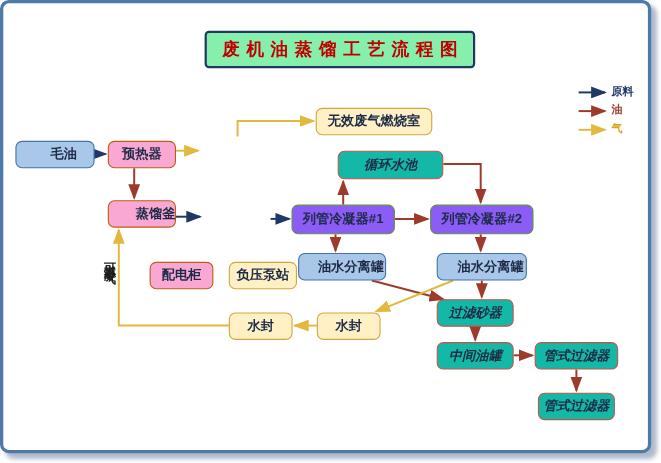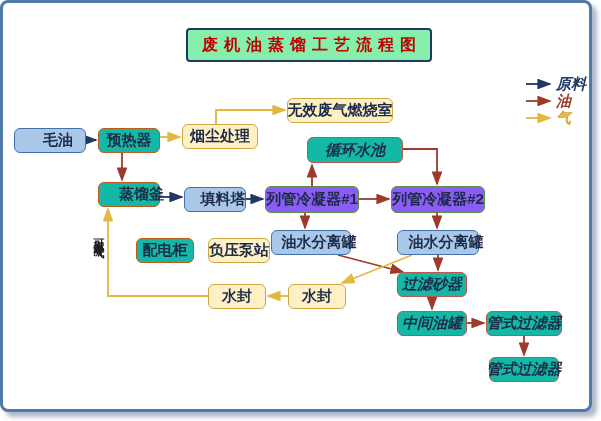--- a/index.html
+++ b/index.html
@@ -8,31 +8,31 @@
   .frame{position:absolute;left:0;top:0;width:592px;height:412px;border:3px solid #4E79A9;
          border-radius:8px;background:#ffffff;box-sizing:border-box;
          box-shadow:5px 5px 4px rgba(110,130,160,.55);z-index:0;}
   .lines{position:absolute;left:0;top:0;z-index:1;}
   .ln{fill:none;stroke-width:1.8;}
   .ln-navy{stroke:#1F3864;}
   .ln-red{stroke:#9E3A2B;}
   .ln-gold{stroke:#E3B83E;}
   .node{position:absolute;z-index:2;border-radius:6px;border:1px solid #888;
         display:flex;align-items:center;justify-content:center;white-space:nowrap;
-        box-sizing:border-box;font-weight:bold;font-size:15px;color:#1d2b47;}
+        box-sizing:border-box;font-weight:bold;font-size:12px;color:#1d2b47;}
   .c-blue  {background:#A9C7E8;border-color:#4472A8;padding-left:16px;}
-  .c-orange{background:#14b8a6;border-color:#BE5B17;}
+  .c-orange{background:#f9a8d4;border-color:#BE5B17;}
   .c-cream {background:#FFF1C5;border-color:#CFA73F;}
   .c-green {background:#8b5cf6;border-color:#5E9140;}
   .c-peach {background:#14b8a6;border-color:#C0564A;font-style:italic;}
   .title-box{position:absolute;z-index:2;left:186px;top:28px;width:246px;height:34px;
         border:2px solid #1F3864;border-radius:4px;background:#86efac;box-sizing:border-box;
         display:flex;align-items:center;justify-content:center;
         color:#C00000;font-weight:bold;font-size:16px;letter-spacing:6px;text-indent:6px;}
-  .legend-label{position:absolute;z-index:2;font-weight:bold;font-size:15px;line-height:14px;font-style:italic;}
+  .legend-label{position:absolute;z-index:2;font-weight:bold;font-size:10px;line-height:14px;}
   .vtext{position:absolute;z-index:2;left:91px;top:230px;height:72px;
         writing-mode:vertical-rl;text-orientation:upright;
         font-weight:bold;font-size:11px;letter-spacing:2px;color:#1d1d1d;}
 </style>
 </head>
 <body>
 
 <div class="wrap">
   <div class="frame"></div>
 
@@ -75,25 +75,23 @@
   </svg>
 
   <div class="title-box">废机油蒸馏工艺流程图</div>
 
   <div class="legend-label" style="left:556px;top:77px;color:#1F3864;">原料</div>
   <div class="legend-label" style="left:556px;top:94px;color:#9E3A2B;">油</div>
   <div class="legend-label" style="left:556px;top:111px;color:#D9A521;">气</div>
 
   <div class="node c-blue" style="left:14px;top:128px;width:72px;height:25px;">毛油</div>
   <div class="node c-orange" style="left:98px;top:128px;width:62px;height:25px;">预热器</div>
-  <div class="node c-cream" style="left:182px;top:124px;width:76px;height:25px;">烟尘处理</div>
   <div class="node c-cream" style="left:287px;top:98px;width:106px;height:25px;">无效废气燃烧室</div>
   <div class="node c-peach" style="left:307px;top:137px;width:96px;height:26px;">循环水池</div>
   <div class="node c-orange" style="left:98px;top:182px;width:62px;height:25px;padding-left:25px;">蒸馏釜</div>
-  <div class="node c-blue" style="left:184px;top:187px;width:62px;height:25px;">填料塔</div>
   <div class="node c-green" style="left:265px;top:186px;width:94px;height:27px;">列管冷凝器#1</div>
   <div class="node c-green" style="left:391px;top:186px;width:94px;height:27px;">列管冷凝器#2</div>
   <div class="node c-blue" style="left:271px;top:230px;width:80px;height:25px;">油水分离罐</div>
   <div class="node c-blue" style="left:397px;top:230px;width:82px;height:25px;">油水分离罐</div>
   <div class="node c-orange" style="left:136px;top:238px;width:58px;height:25px;">配电柜</div>
   <div class="node c-cream" style="left:208px;top:238px;width:62px;height:25px;">负压泵站</div>
   <div class="node c-peach" style="left:397px;top:272px;width:70px;height:25px;">过滤砂器</div>
   <div class="node c-cream" style="left:208px;top:284px;width:58px;height:25px;">水封</div>
   <div class="node c-cream" style="left:288px;top:284px;width:58px;height:25px;">水封</div>
   <div class="node c-peach" style="left:397px;top:311px;width:70px;height:25px;">中间油罐</div>

